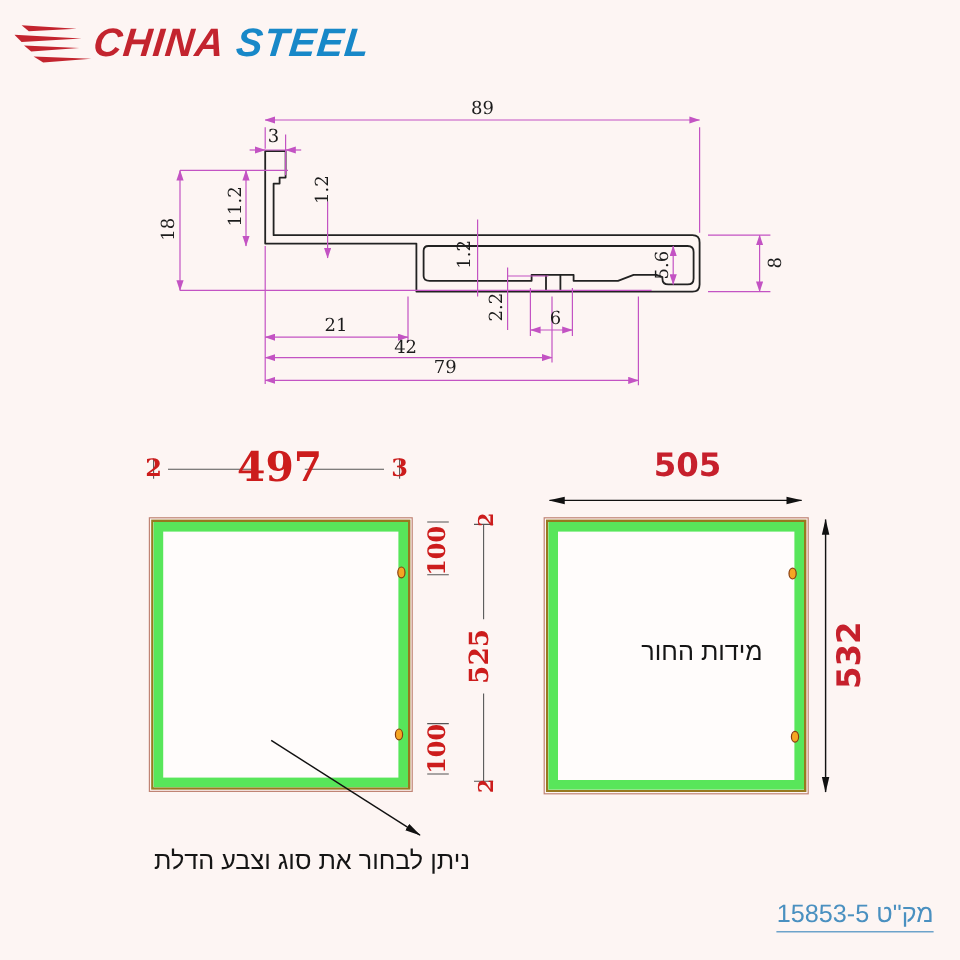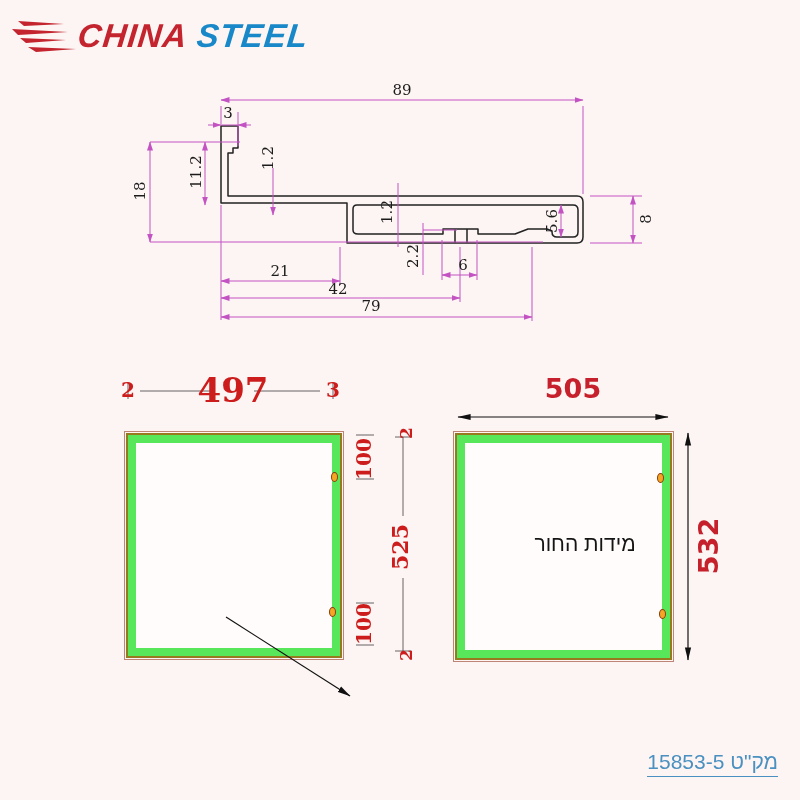--- a/index.html
+++ b/index.html
@@ -139,15 +139,16 @@
   <span class="lab redd rot" style="left:364px;top:459px;font-size:20px;">100</span>
   <span class="lab redd rot" style="left:406px;top:433px;font-size:17px;">2</span>
   <span class="lab redd rot" style="left:400px;top:547px;font-size:22px;">525</span>
   <span class="lab redd rot" style="left:364px;top:624px;font-size:20px;">100</span>
   <span class="lab redd rot" style="left:406px;top:655px;font-size:17px;">2</span>
 
   <span class="lab rsans" style="left:573px;top:388px;font-size:27px;">505</span>
   <span class="lab rsans rot" style="left:708px;top:546px;font-size:27px;">532</span>
   <span class="lab heb" dir="rtl" style="left:585px;top:544px;font-size:21px;">מידות החור</span>
 
+  <span class="lab heb" dir="rtl" style="left:260px;top:718px;font-size:21px;">ניתן לבחור  את סוג וצבע הדלת</span>
   <span class="catalog">מק"ט 15853-5</span>
 
 </div>
 
 </body></html>

